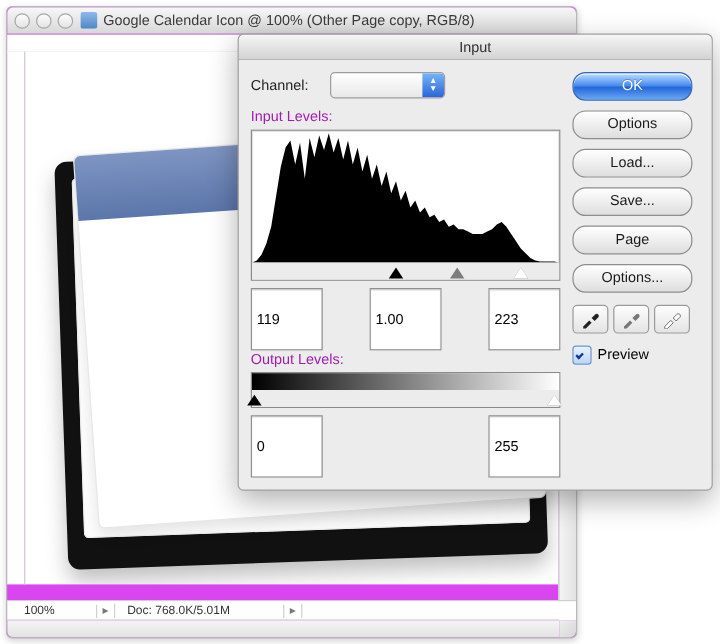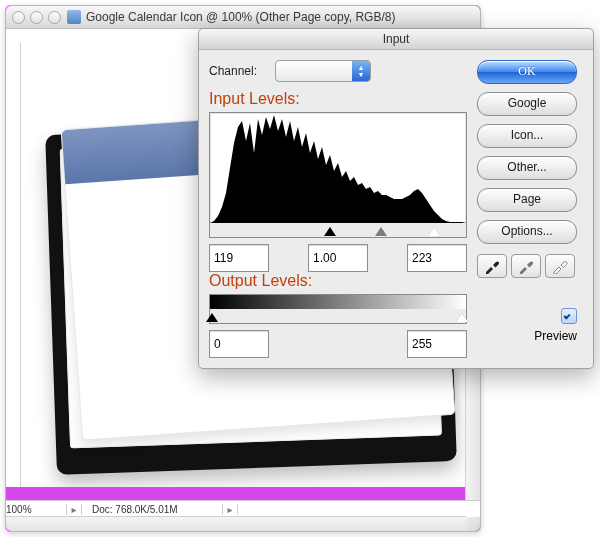--- a/index.html
+++ b/index.html
@@ -126,21 +126,21 @@
     background: #fff;
     border-top: 1px solid #cfcfcf;
     display: flex;
     align-items: center;
     font-size: 10px;
     color: #333;
   }
   .zoom-box {
     width: 60px;
     border-right: 1px solid #cfcfcf;
-    padding-left: 0;
+    padding-left: 14px;
   }
   .docinfo {
     padding-left: 10px;
     border-right: 1px solid #cfcfcf;
     width: 130px;
   }
   .sb-arrow {
     width: 14px; text-align: center; color: #777;
     border-right: 1px solid #cfcfcf;
   }
@@ -228,21 +228,21 @@
     margin-top: 40px;
   }
   .aqua-select .stepper {
     width: 18px; height: 100%;
     background: linear-gradient(#76b4f7,#2a66d6);
     color: #fff;
     display: flex; flex-direction: column; justify-content: center; align-items: center;
     font-size: 7px; line-height: 7px;
   }
 
-  .field-label { font-size: 16px; color: #c2410c; margin-bottom: 4px; }
+  .field-label { font-size: 12px; color: #a21caf; margin-bottom: 4px; }
 
   .hist-frame {
     width: 256px;
     border: 1px solid #8a8a8a;
     background: #fff;
     box-shadow: inset 0 0 0 1px #e4e4e4;
   }
   .hist-box { height:110px; position:relative; overflow:hidden; }
   .hist-svg { display:block; }
   .slider-track {
@@ -262,21 +262,21 @@
 
   .inputs-row, .outputs-row {
     display: flex; justify-content: space-between;
     width: 258px;
     margin-top: 6px;
   }
   .num-input {
     width: 50px; height: 18px;
     font: 12px/18px "Lucida Grande", Arial, sans-serif;
     text-align: left;
-    padding: 4px 4px;
+    padding: 16px 4px;
     border: 1px solid #8f8f8f;
     background: #fff;
     box-shadow: inset 0 1px 1px rgba(0,0,0,.15);
   }
   .num-input.center { width: 50px; }
 
   .grad-frame {
     width: 256px;
     border: 1px solid #8a8a8a;
     background: #fff;
@@ -295,37 +295,36 @@
     color: #1a1a1a;
     box-shadow: 0 1px 0 #fff inset;
     text-align: center;
     cursor: default;
   }
   .aqua-btn.default {
     border-color: #3565bf;
     background: linear-gradient(#bfe0ff,#3f86ef 50%,#1f64d8 51%,#6aa8f5);
     color: #fff;
     text-shadow: 0 -1px 0 rgba(0,0,0,.25);
-    font-family: Liberation Serif, serif;
   }
   .dropper-row {
     display: flex;
     gap: 4px;
     margin-top: 2px;
   }
   .tool-well {
     width: 28px; height: 22px;
     border: 1px solid #9a9a9a;
     border-radius: 4px;
     background: linear-gradient(#fdfdfd,#e4e4e4);
     display: flex; align-items: center; justify-content: center;
   }
   .preview-row {
-    display: flex; align-items: flex-end; gap: 5px;
-    margin-top: 22px; font-size: 12px; flex-direction: column;
+    display: flex; align-items: flex-start; gap: 5px;
+    margin-top: 2px; font-size: 12px;
   }
   .aqua-check {
     width: 14px; height: 14px;
     border-radius: 3px;
     background: linear-gradient(#e8f1ff,#bcd5fb);
     border: 1px solid #6e93cf;
     position: relative;
   }
   .aqua-check::after {
     content: "";
@@ -420,23 +419,23 @@
         </div>
       </div>
       <div class="outputs-row">
         <input class="num-input" value="0" style="">
         <input class="num-input" value="255" style="">
       </div>
     </div>
 
     <div class="right-col">
       <div class="aqua-btn default">OK</div>
-      <div class="aqua-btn">Google</div>
-      <div class="aqua-btn">Icon...</div>
-      <div class="aqua-btn">Other...</div>
+      <div class="aqua-btn">Options</div>
+      <div class="aqua-btn">Load...</div>
+      <div class="aqua-btn">Save...</div>
       <div class="aqua-btn">Page</div>
       <div class="aqua-btn">Options...</div>
 
       <div class="dropper-row">
         <div class="tool-well">
           <svg width="16" height="16" viewBox="0 0 16 16">
               <path d="M2 14l5-5 2 2-5 5H2v-2zm7-7l3-3c.7-.7 1.8-.7 2.5 0s.7 1.8 0 2.5l-3 3-2.5-2.5z" fill="#222"></path>
             </svg>
         </div>
         <div class="tool-well">

